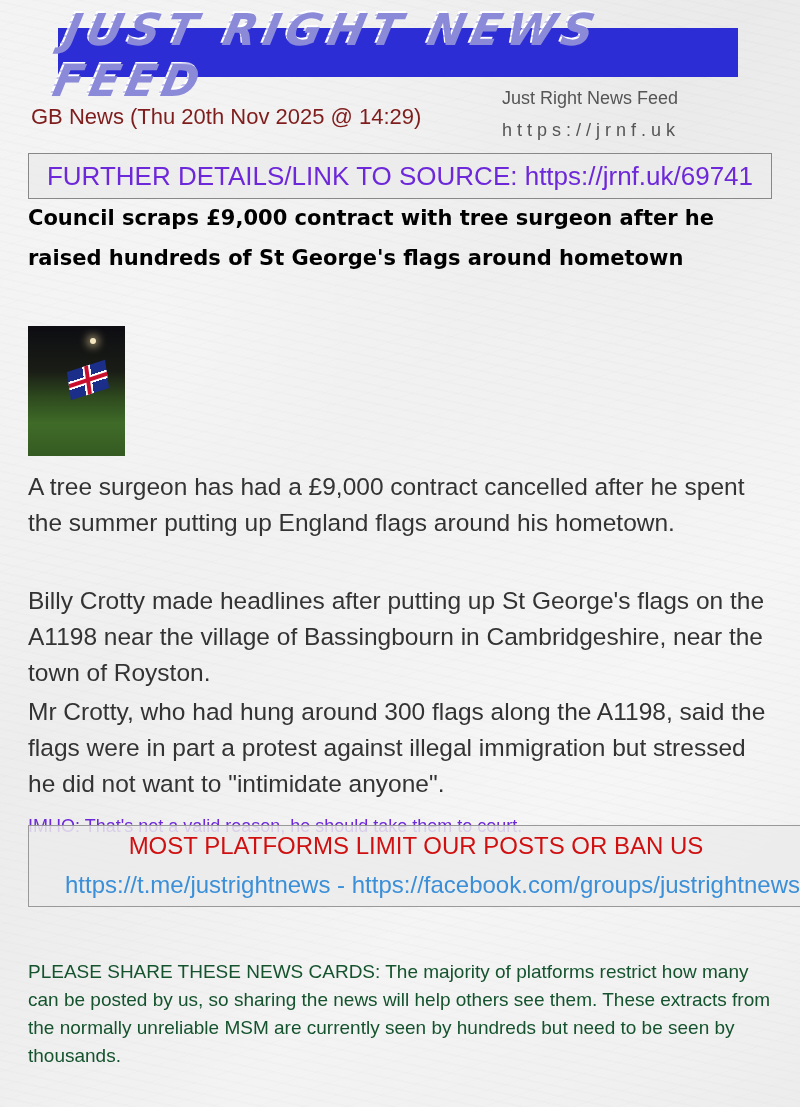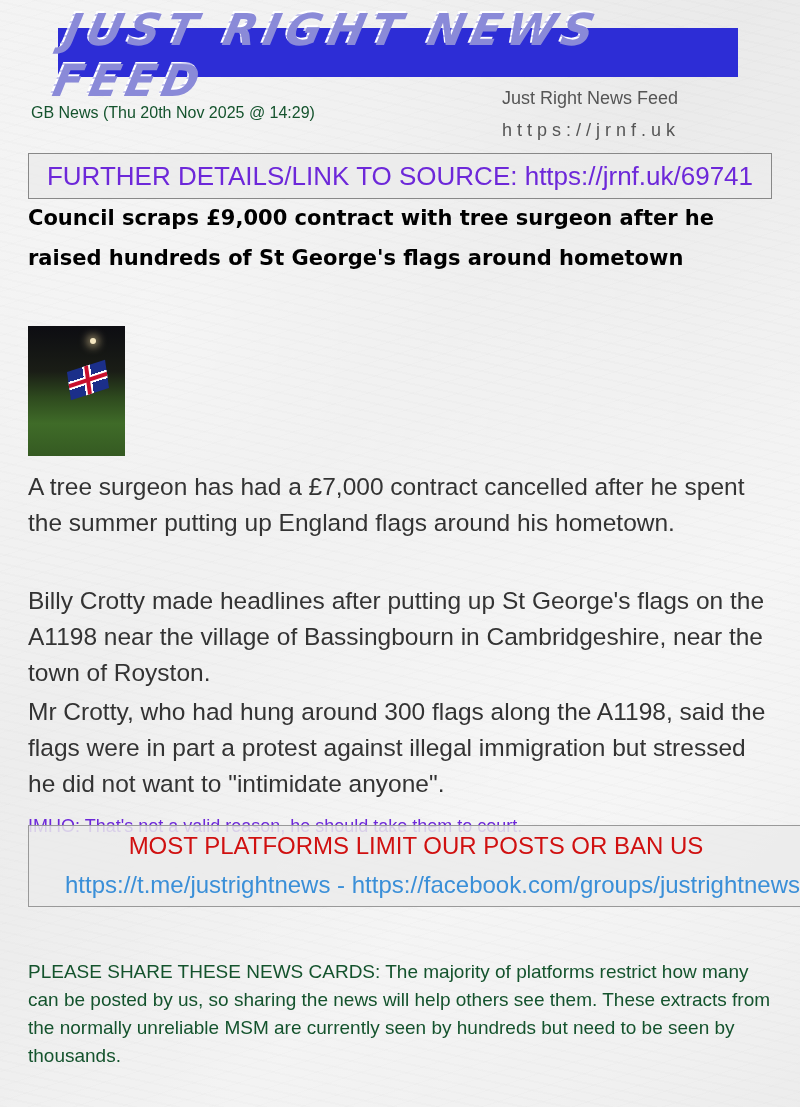--- a/index.html
+++ b/index.html
@@ -32,21 +32,21 @@
     font-family: "DejaVu Sans", sans-serif; font-weight: bold; font-style: italic;
     font-size: 44px; letter-spacing: 6px; color: #fff;
     text-transform: uppercase; transform: skewX(-12deg);
     text-shadow: 2px 2px 0 #8a8ad8;
     background: repeating-linear-gradient(180deg, #fff 0 5px, #c8c8f0 5px 7px);
     -webkit-background-clip: text; background-clip: text; color: transparent;
   }
 
   .source-line {
     position: absolute; left: 31px; top: 104px;
-    font-size: 16px; color: #14532d;
+    font-size: 22px; color: #7f1d1d;
   }
   .site-name { position: absolute; left: 502px; top: 88px; font-size: 18px; color: #555; }
   .site-url { position: absolute; left: 502px; top: 120px; font-size: 18px; color: #555; letter-spacing: 5px; }
 
   .link-box {
     position: absolute; left: 28px; top: 153px; width: 742px; height: 44px;
     border: 1px solid #888; background: rgba(235,235,235,0.85);
     display: flex; align-items: center; justify-content: center;
     font-size: 26px; color: #6d28d9;
   }
@@ -131,21 +131,21 @@
     <span>FURTHER DETAILS/LINK TO SOURCE: https://jrnf.uk/69741</span>
   </div>
 
   <h1 class="headline">Council scraps £9,000 contract with tree surgeon after he raised hundreds of St George's flags around hometown</h1>
 
   <div class="thumb" title="Man holding Union Jack flag on grass at night">
     <div class="light"></div>
     <div class="flag"></div>
   </div>
 
-  <p class="para p1">A tree surgeon has had a £7,000 contract cancelled after he spent the summer putting up England flags around his hometown.</p>
+  <p class="para p1">A tree surgeon has had a £9,000 contract cancelled after he spent the summer putting up England flags around his hometown.</p>
   <p class="para p2">Billy Crotty made headlines after putting up St George's flags on the A1198 near the village of Bassingbourn in Cambridgeshire, near the town of Royston.</p>
   <p class="para p3">Mr Crotty, who had hung around 300 flags along the A1198, said the flags were in part a protest against illegal immigration but stressed he did not want to "intimidate anyone".</p>
 
   <p class="opinion">IMHO: That's not a valid reason, he should take them to court.</p>
 
   <div class="platform-box">
     <div class="platform-warning">MOST PLATFORMS LIMIT OUR POSTS OR BAN US</div>
     <div class="platform-links">https://t.me/justrightnews - https://facebook.com/groups/justrightnews</div>
   </div>
 

